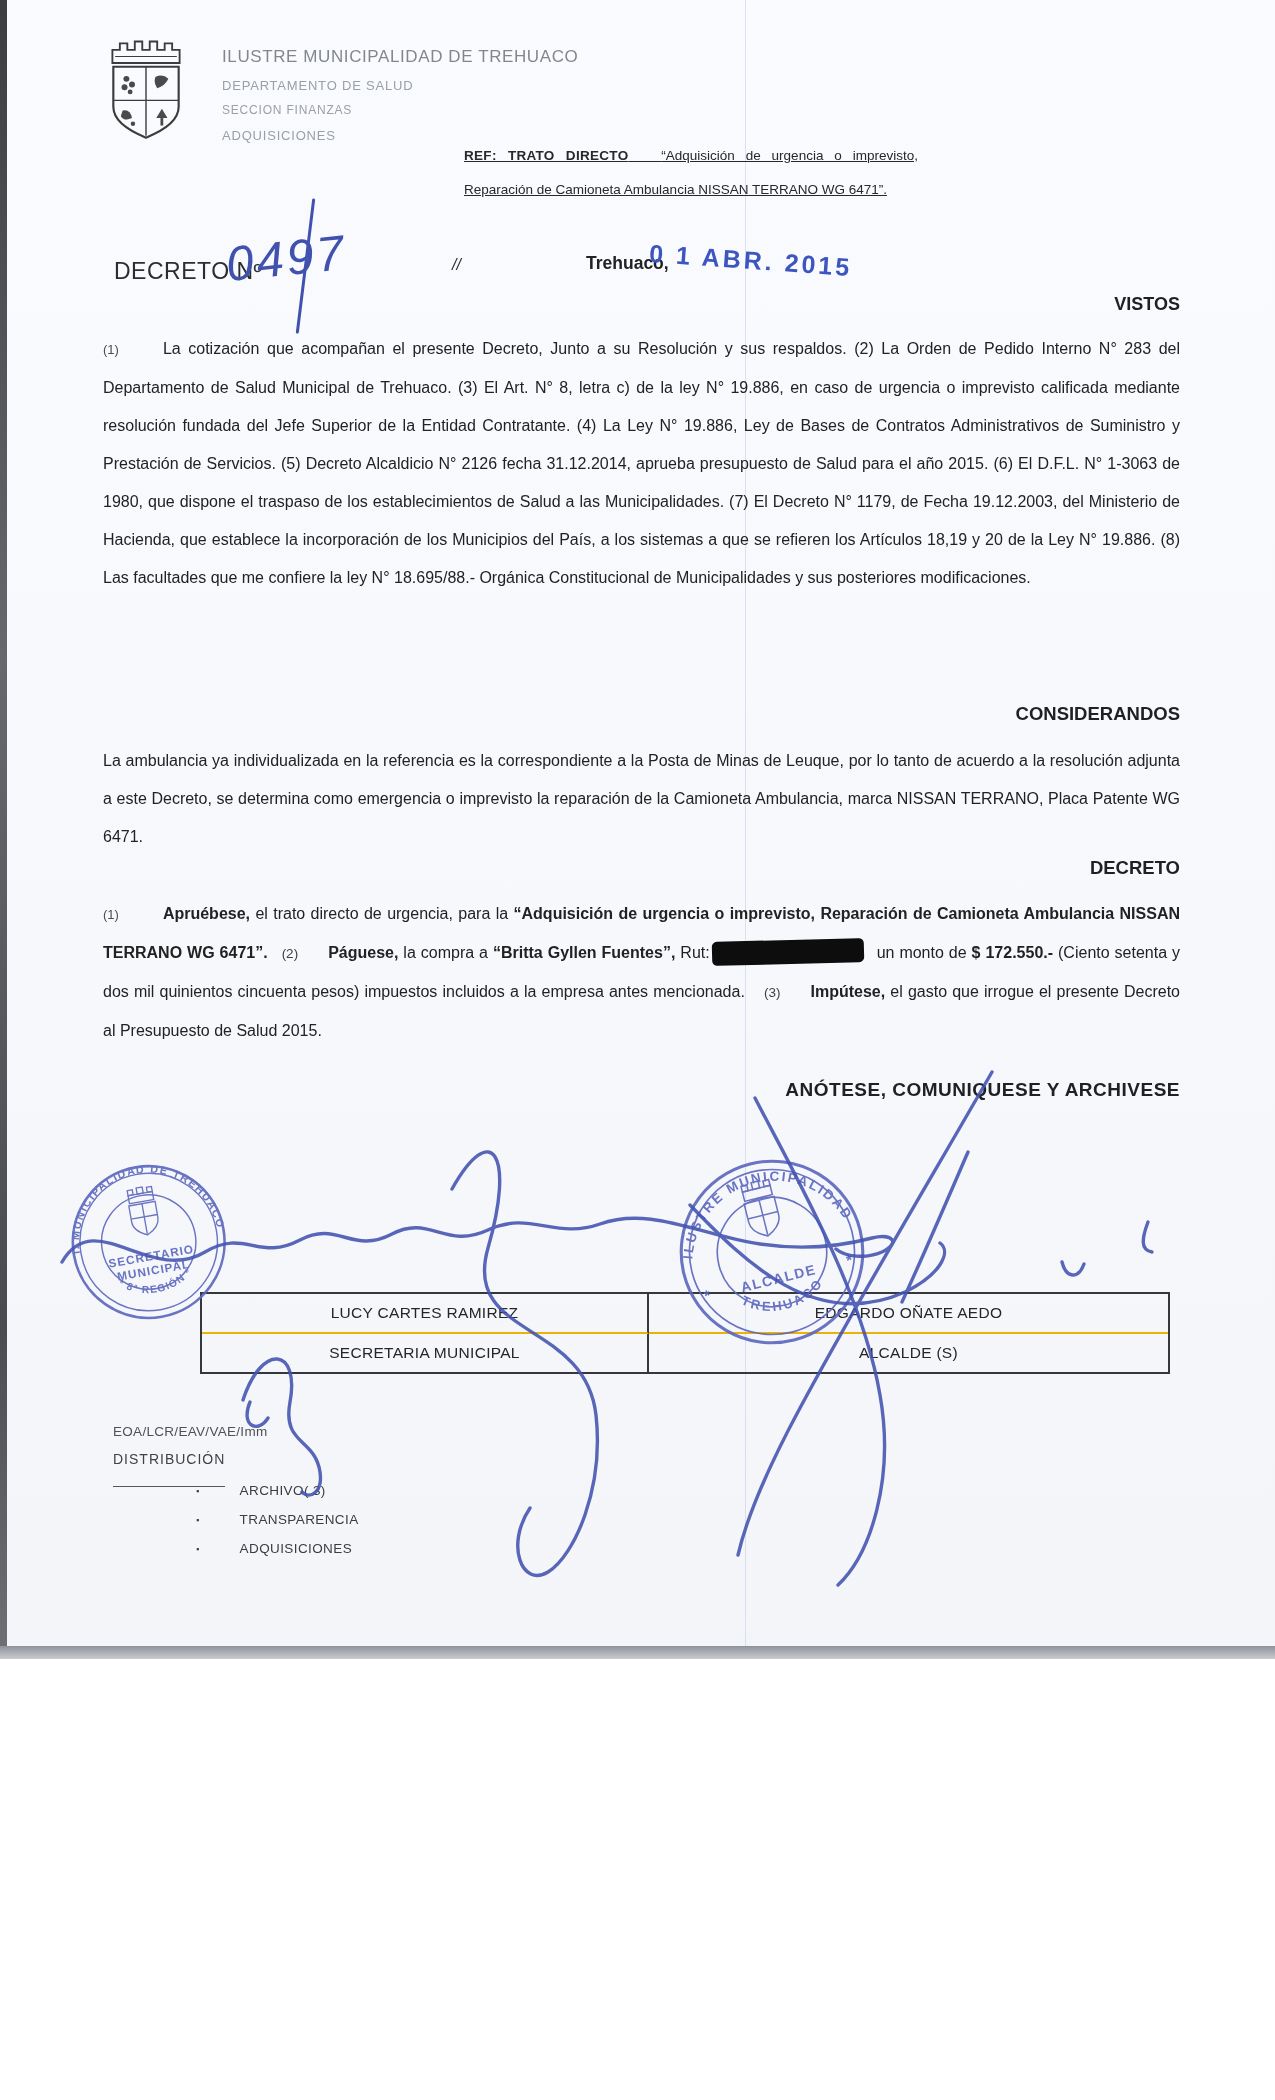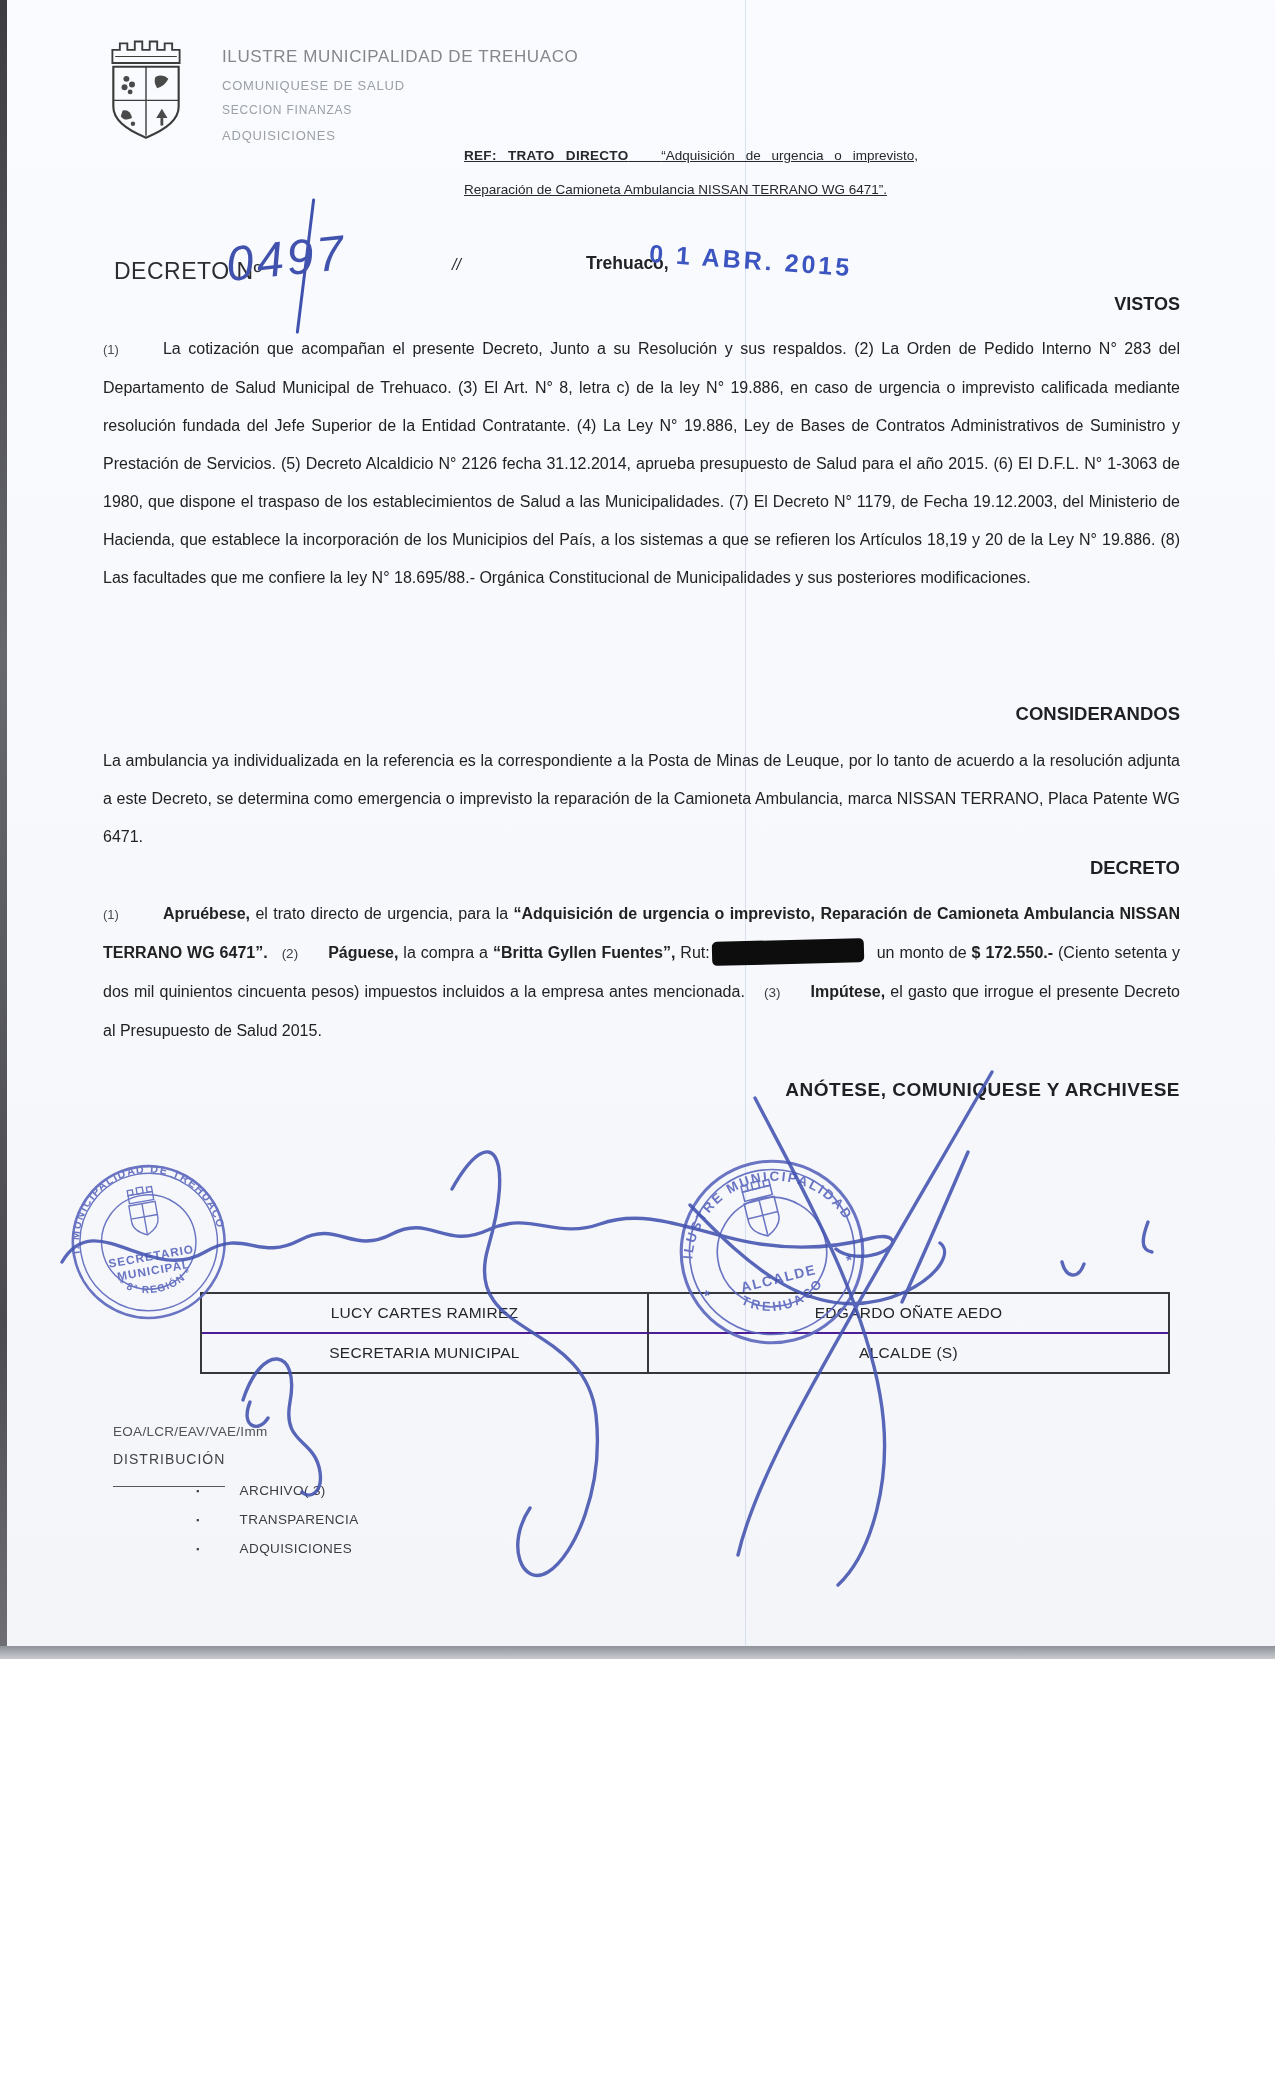--- a/index.html
+++ b/index.html
@@ -53,21 +53,21 @@
   .bold{font-weight:bold;}
   .redaction{display:inline-block;width:152px;height:24px;background:#0d0d0d;border-radius:5px;
        vertical-align:-6px;transform:rotate(-1.5deg);margin:0 8px 0 2px;}
 
   
   .sig-table{position:absolute;left:200px;top:1292px;width:966px;border:2px solid #35373b;
        display:grid;grid-template-columns:447px 1fr;z-index:2;}
   .sig-cell{height:38px;display:flex;align-items:center;justify-content:center;font-size:15.5px;
        color:#242629;letter-spacing:.3px;}
   .br{border-right:2px solid #35373b;}
-  .bb{border-bottom:2px solid #4c1d95;}
+  .bb{border-bottom:2px solid #eab308;}
 
   
   .stamp{position:absolute;z-index:3;opacity:.9;}
   #stamp-left{left:66px;top:1156px;width:164px;height:164px;transform:rotate(-10deg);}
   #stamp-right{left:674px;top:1154px;width:196px;height:196px;transform:rotate(-14deg);}
   .sig-overlay{position:absolute;left:0;top:0;width:1275px;height:1648px;z-index:4;pointer-events:none;}
 
   
   .footer-initials{position:absolute;left:113px;top:1424px;font-size:13.5px;color:#4e5257;letter-spacing:.3px;}
   .dist-label{position:absolute;left:113px;top:1451px;font-size:14px;color:#3f4247;letter-spacing:1px;
@@ -100,21 +100,21 @@
         <circle cx="28" cy="58" r="2.6"></circle>
       <path d="M55 42 q8 -4 14 2 q-4 8 -12 10 q-4 -6 -2 -12 z"></path>
       <path d="M20 78 q8 -2 10 8 q-8 4 -12 -2 z"></path>
         <circle cx="31" cy="92" r="2.4"></circle>
       <path d="M62 76 l6 10 l-12 0 z"></path>
         <rect x="60.5" y="86" width="3" height="8"></rect>
     </g>
   </svg>
 
   <div class="h-line h-muni">ILUSTRE MUNICIPALIDAD DE TREHUACO</div>
-  <div class="h-line h-dept">COMUNIQUESE DE SALUD</div>
+  <div class="h-line h-dept">DEPARTAMENTO DE SALUD</div>
   <div class="h-line h-sec">SECCION  FINANZAS</div>
   <div class="h-line h-unit">ADQUISICIONES</div>
 
   <p class="ref"><span class="lbl">REF:  TRATO  DIRECTO</span>&nbsp;&nbsp;&nbsp;<span>“Adquisición de urgencia o imprevisto, Reparación de Camioneta Ambulancia NISSAN TERRANO WG 6471”.</span></p>
 
   <div class="decree-label">DECRETO Nº</div>
   <div class="hand-number">0497</div>
   <div class="hand-slash"></div>
   <div class="decree-sep">//</div>
   <div class="decree-city">Trehuaco,</div>

